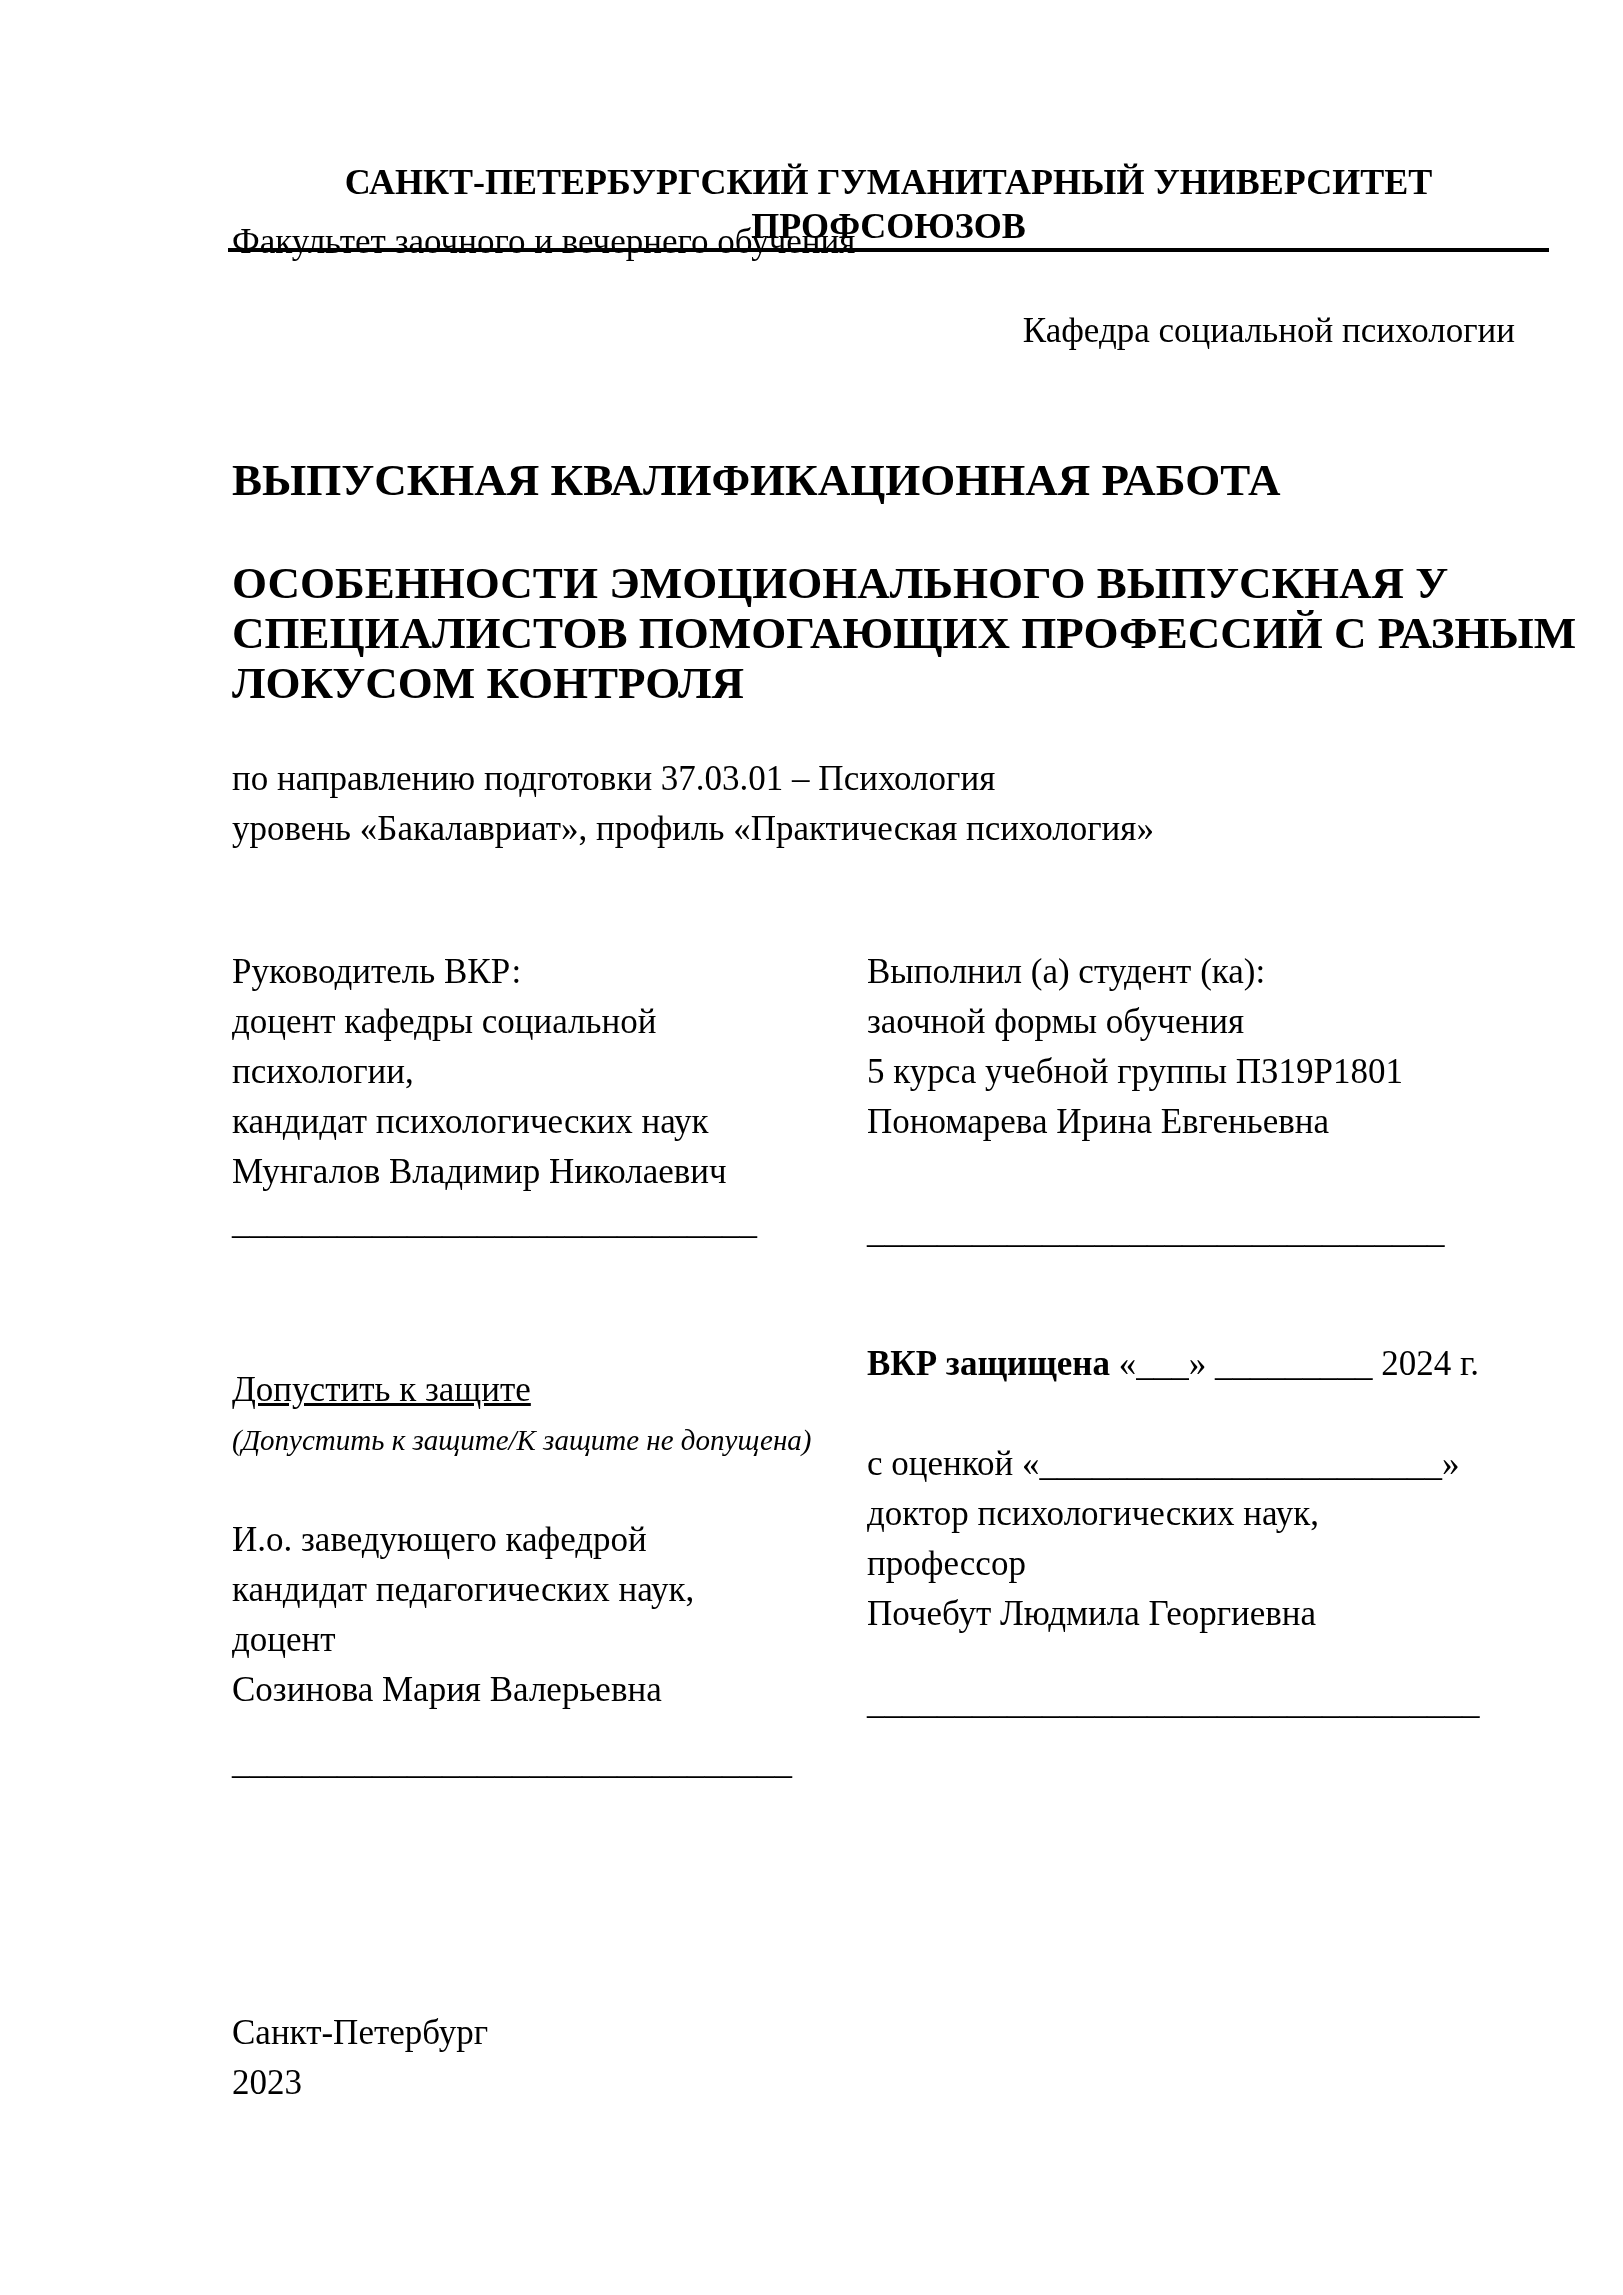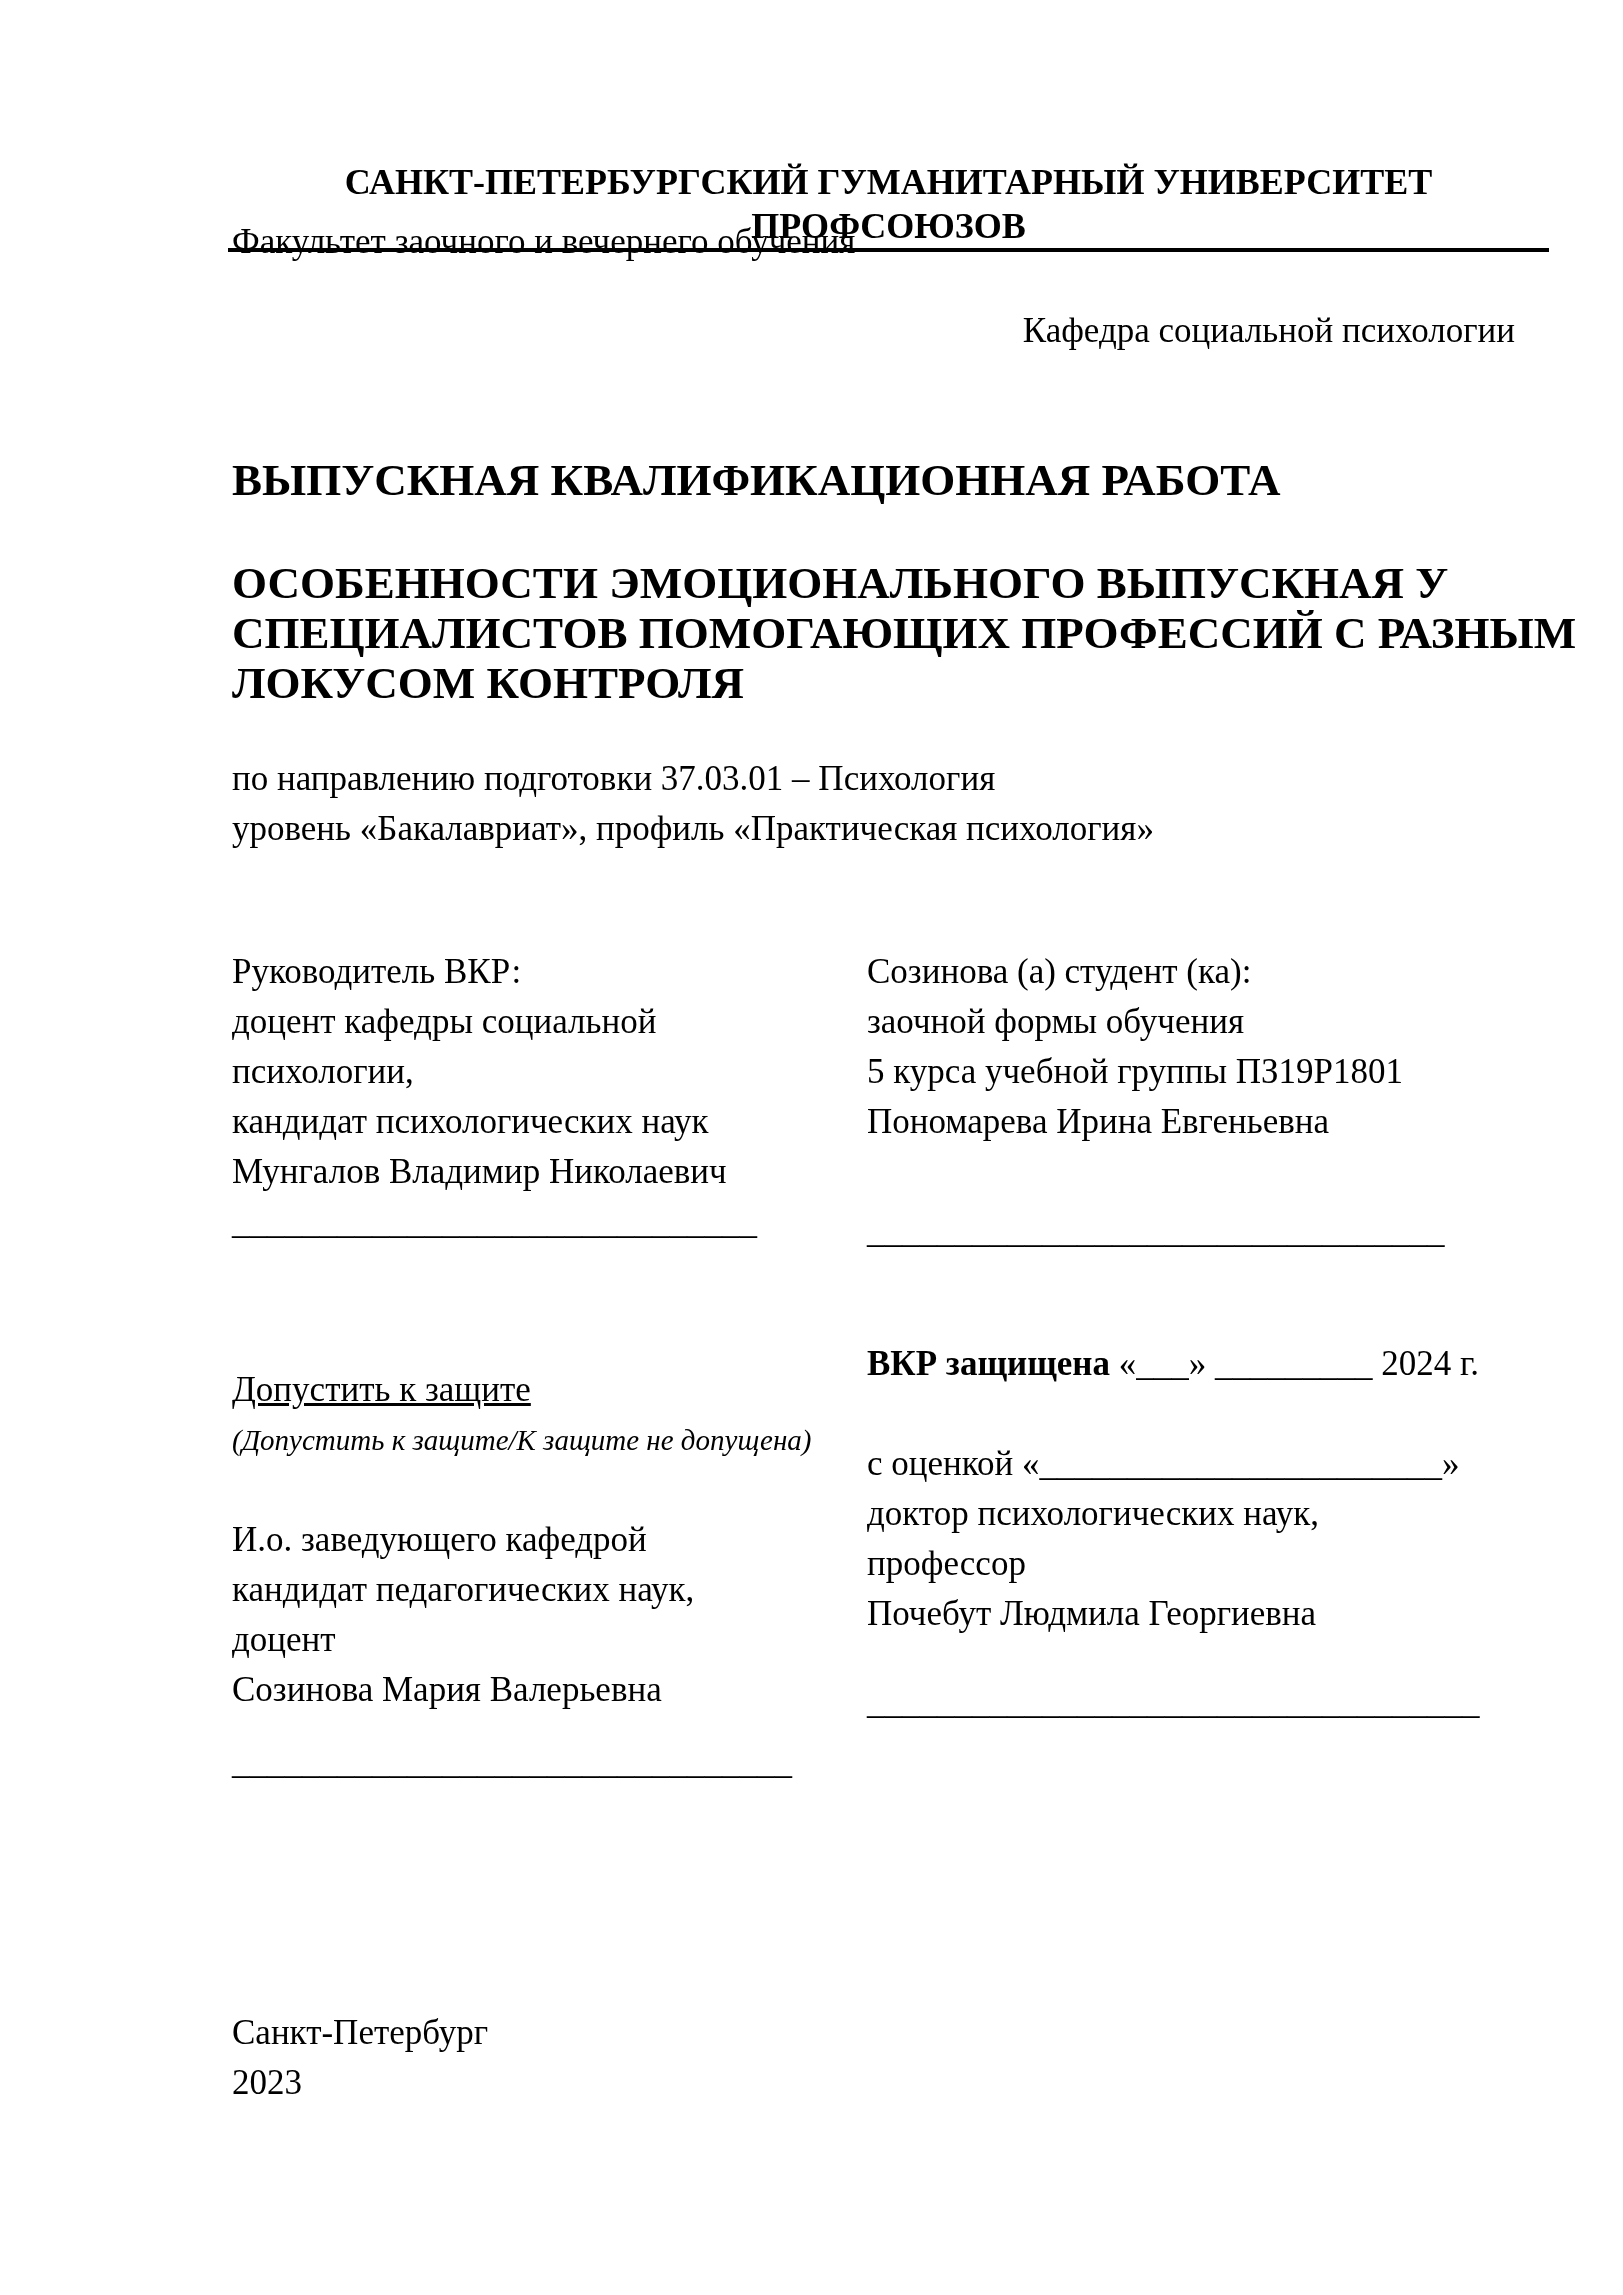--- a/index.html
+++ b/index.html
@@ -74,21 +74,21 @@
   <div id="sup" class="abs">
     <div class="line">Руководитель ВКР:</div>
     <div class="line">доцент кафедры социальной</div>
     <div class="line">психологии,</div>
     <div class="line">кандидат психологических наук</div>
     <div class="line">Мунгалов Владимир Николаевич</div>
     <div class="line nowrap">______________________________</div>
   </div>
 
   <div id="stud" class="abs">
-    <div class="line">Созинова (а) студент (ка):</div>
+    <div class="line">Выполнил (а) студент (ка):</div>
     <div class="line">заочной формы обучения</div>
     <div class="line nowrap">5 курса учебной группы ПЗ19Р1801</div>
     <div class="line">Пономарева Ирина Евгеньевна</div>
     <div class="blank"></div>
     <div class="line nowrap sig-r1">_________________________________</div>
   </div>
 
   <div id="adm" class="abs">
     <div class="line center">
       <span class="underline">Допустить к защите</span>

